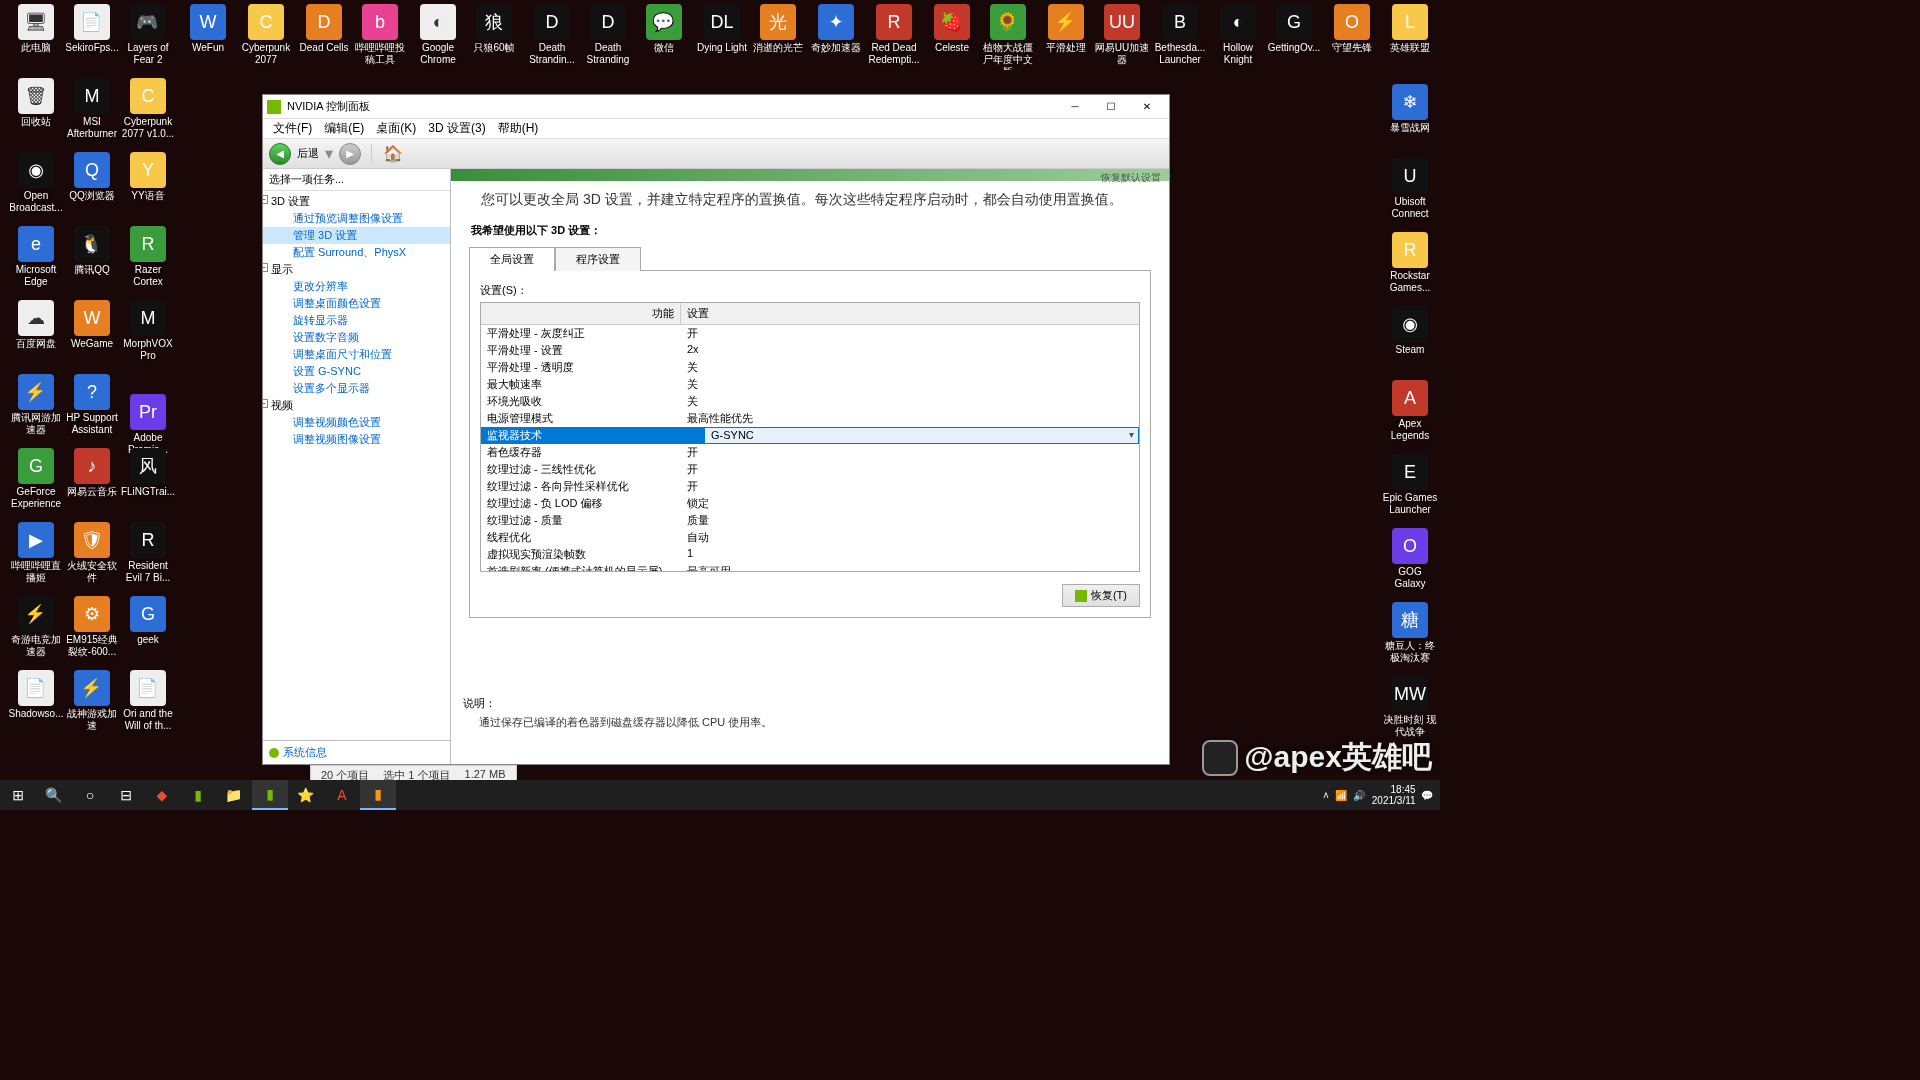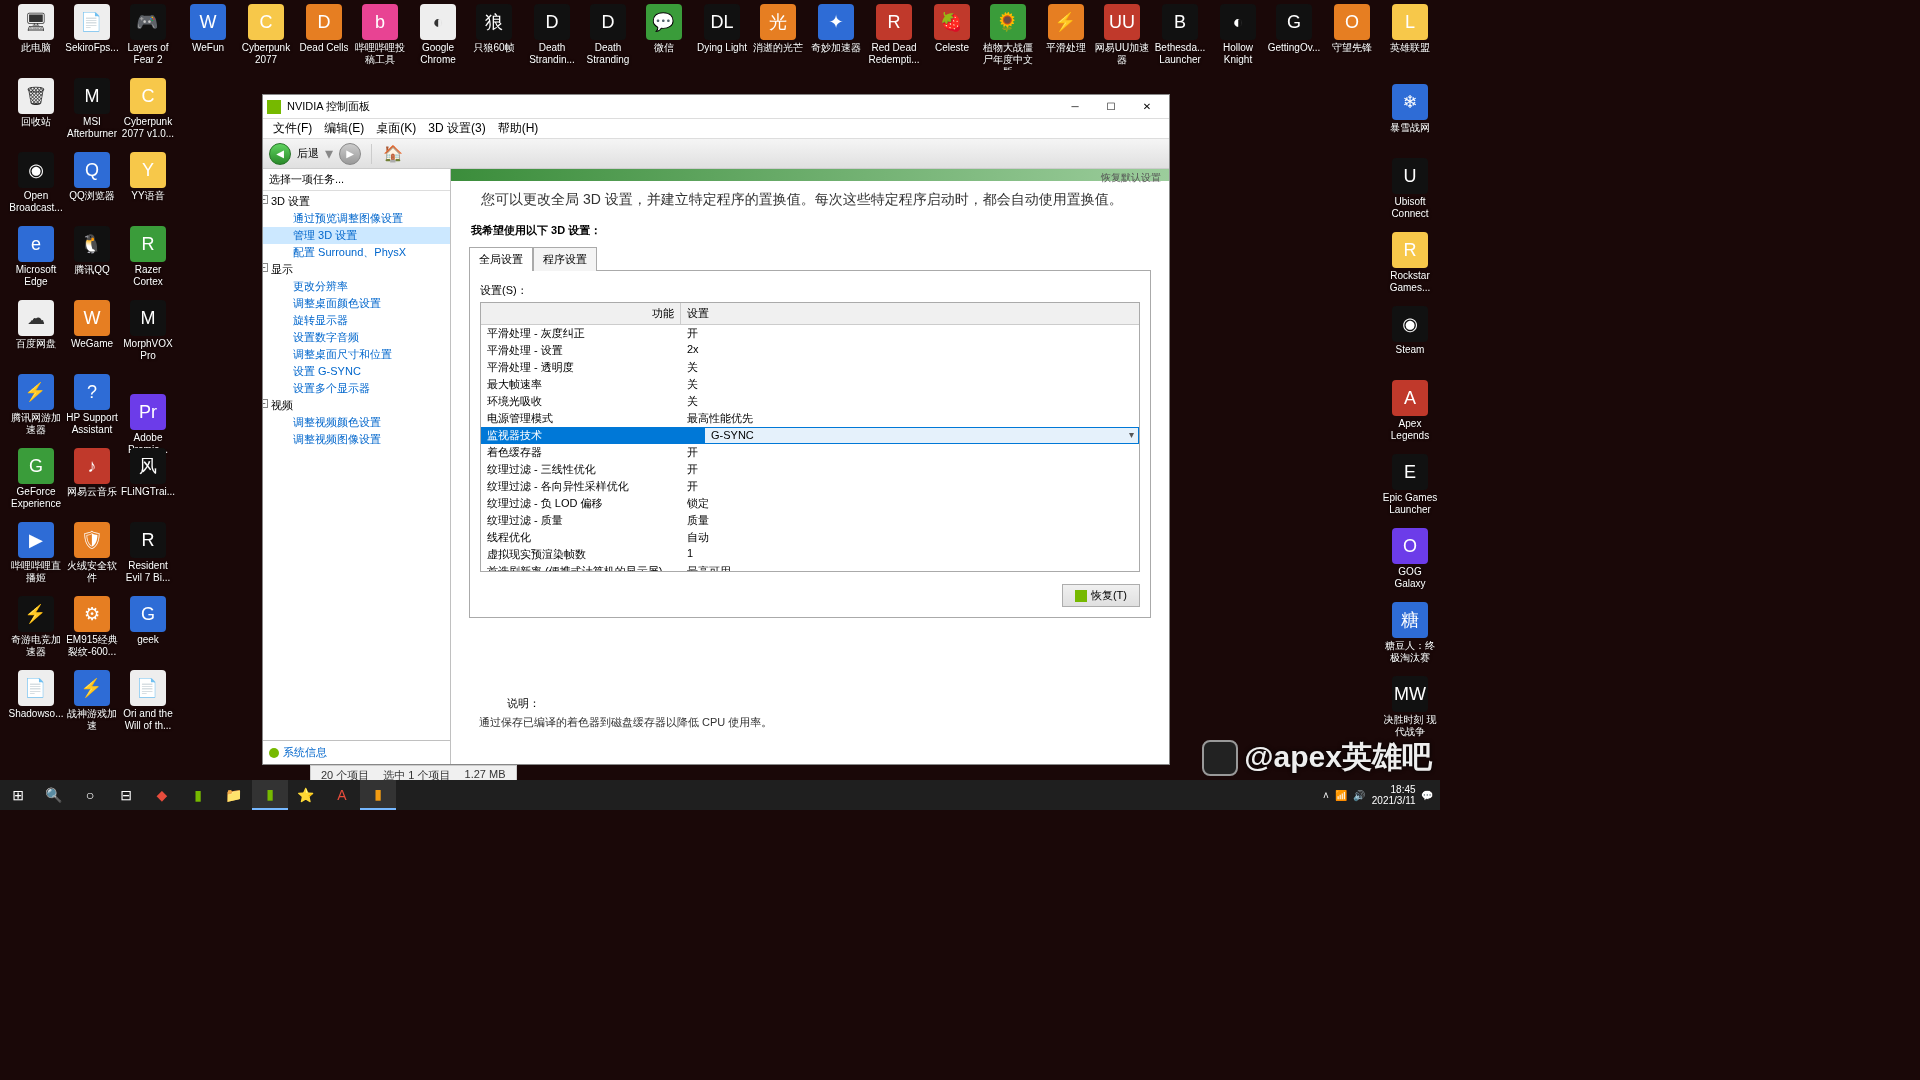--- a/index.html
+++ b/index.html
@@ -36,21 +36,21 @@
 .tn.lvl1 .exp { left:-4px; }
 .sysinfo { border-top:1px solid #c0c0c0; padding:4px 6px; display:flex; align-items:center; gap:4px; color:#0066cc; cursor:pointer; }
 .sysinfo .dot { width:10px; height:10px; border-radius:50%; background:#76b900; }
 
 .content { flex:1; position:relative; overflow:auto; background:#fff; }
 .content .banner { height:12px; background:linear-gradient(90deg,#3b8d3b,#9ccd9c); }
 .content .bannertxt { position:absolute; right:8px; top:2px; font-size:10px; color:#555; }
 .content .intro { padding:10px 30px 14px 30px; font-size:14px; color:#333; }
 .content .sectitle { padding:0 20px 8px 20px; font-size:11px; font-weight:bold; }
 .tabs { margin:0 18px; display:flex; font-size:11px; }
-.tabs .tab { padding:4px 9px; border:1px solid #aaa; border-bottom:none; background:#f4f4f4; cursor:pointer; position:relative; top:1px; }
+.tabs .tab { padding:4px 20px; border:1px solid #aaa; border-bottom:none; background:#f4f4f4; cursor:pointer; position:relative; top:1px; }
 .tabs .tab.act { background:#fff; z-index:2; }
 .panel { margin:0 18px 8px 18px; border:1px solid #aaa; padding:12px 10px 10px 10px; background:#fff; }
 .panel .plabel { font-size:11px; margin-bottom:4px; }
 .grid { border:1px solid #aaa; font-size:11px; }
 .grid .ghdr { display:flex; background:#f0f0f0; border-bottom:1px solid #ccc; }
 .grid .ghdr .c { padding:3px 6px; border-right:1px solid #ccc; }
 .grid .ghdr .c:last-child { border-right:none; }
 .grid .rows { max-height:246px; overflow-y:scroll; }
 .grid .row { display:flex; cursor:pointer; }
 .grid .row.sel { background:#0078d7; color:#fff;gap:23px; }
@@ -58,21 +58,21 @@
 .grid .c1 { width:200px; padding:1px 6px; }
 .grid .c2 { flex:1; padding:1px 6px; position:relative; }
 .grid .row.sel .c2::after { content:"▾"; position:absolute; right:4px; top:1px; font-size:10px; color:#555; }
 .ghdr .c1 { width:200px;text-align:right; }
 .ghdr .c2 { flex:1; }
 .btnrow { display:flex; justify-content:flex-end; margin-top:12px; }
 .btn { padding:3px 12px; font-size:11px; border:1px solid #adadad; background:linear-gradient(#f0f0f0,#e0e0e0); cursor:pointer; display:flex; align-items:center; gap:4px; }
 .btn .nv { width:12px; height:12px; background:#76b900; }
 
 .desc { position:absolute; left:12px; bottom:34px; right:12px; font-size:11px; }
-.desc .dt { margin-bottom:4px;margin-left:44px; }
+.desc .dt { margin-bottom:4px; }
 .desc .db { padding-left:16px; color:#333; }
 
 .statusbar { position:absolute; left:310px; top:765px; height:18px; font-size:11px; color:#333; background:#f0f0f0; padding:2px 10px; display:flex; gap:14px; border:1px solid #ccc; }
 
 .taskbar { position:absolute; left:0; bottom:0; width:100%; height:30px; background:#1f1f1f; display:flex; align-items:center; }
 .taskbar .tbtn { width:36px; height:30px; display:flex; align-items:center; justify-content:center; color:#fff; font-size:14px; cursor:pointer; }
 .taskbar .tbtn.act { border-bottom:2px solid #76b8ff; background:#333; }
 .taskbar .tray { margin-left:auto; display:flex; align-items:center; color:#fff; font-size:10px; padding-right:6px; gap:6px; }
 .taskbar .clock { text-align:right; line-height:1.1; }
 

